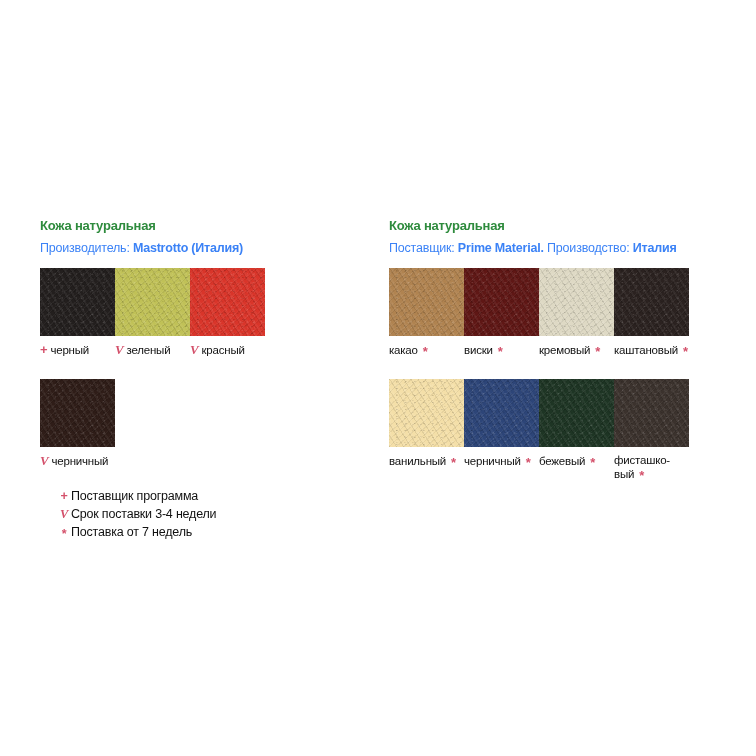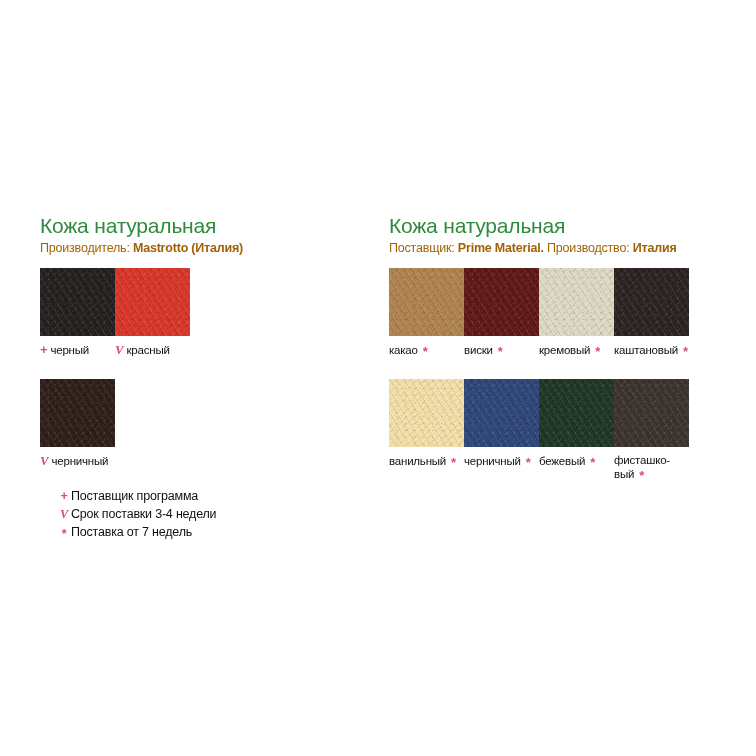--- a/index.html
+++ b/index.html
@@ -25,29 +25,29 @@
 
   
   .panel {
     position: absolute;
   }
   .panel-left  { left: 40px;  top: 216px; width: 335px; }
   .panel-right { left: 389px; top: 216px; width: 367px; }
 
   .panel-title {
     color: #2e8b3d;
-    font-size: 21px;
-    font-weight: normal;
+    font-size: 13px;
+    font-weight: bold;
     line-height: 20px;
     margin: 0 0 5px 0;
     letter-spacing: -0.2px;
     white-space: nowrap;
   }
   .panel-sub {
-    color: #a16207;
+    color: #3b82f6;
     font-size: 12.5px;
     line-height: 15px;
     margin: 0 0 12px 0;
     white-space: nowrap;
     letter-spacing: -0.2px;
   }
   .panel-sub b { font-weight: bold; }
 
   
   .swatch-row {
@@ -150,20 +150,24 @@
     <div class="panel-sub">
       <span>Производитель: </span><b>Mastrotto (Италия)</b>
     </div>
     <div class="swatch-grid">
         <div class="swatch-row">
           <div class="swatch-cell">
             <div class="swatch" style="background: rgb(35, 31, 30);"></div>
             <div class="swatch-label label-pre"><span class="mark mark-plus">+</span><span>черный</span></div>
           </div>
           <div class="swatch-cell">
+            <div class="swatch" style="background: rgb(192, 193, 87);"></div>
+            <div class="swatch-label label-pre"><span class="mark mark-v">V</span><span>зеленый</span></div>
+          </div>
+          <div class="swatch-cell">
             <div class="swatch" style="background: rgb(217, 53, 42);"></div>
             <div class="swatch-label label-pre"><span class="mark mark-v">V</span><span>красный</span></div>
           </div>
         </div>
         <div class="swatch-row">
           <div class="swatch-cell">
             <div class="swatch" style="background: rgb(47, 29, 24);"></div>
             <div class="swatch-label label-pre"><span class="mark mark-v">V</span><span>черничный</span></div>
           </div>
         </div>

